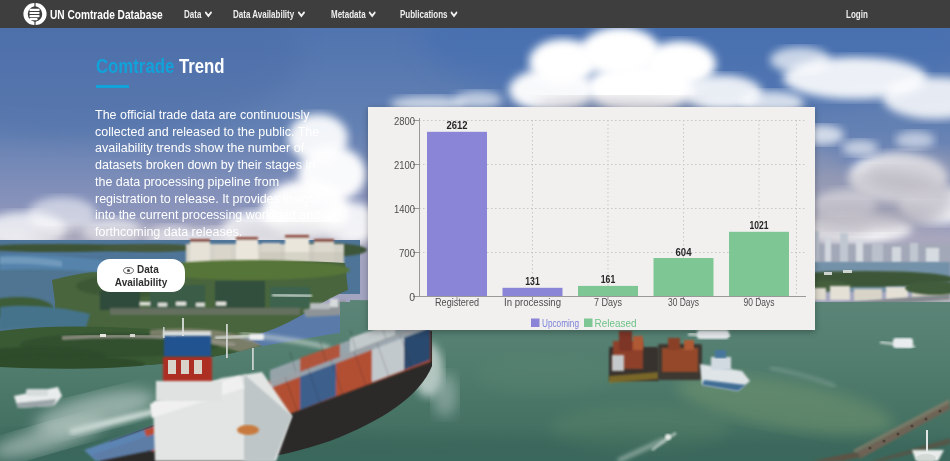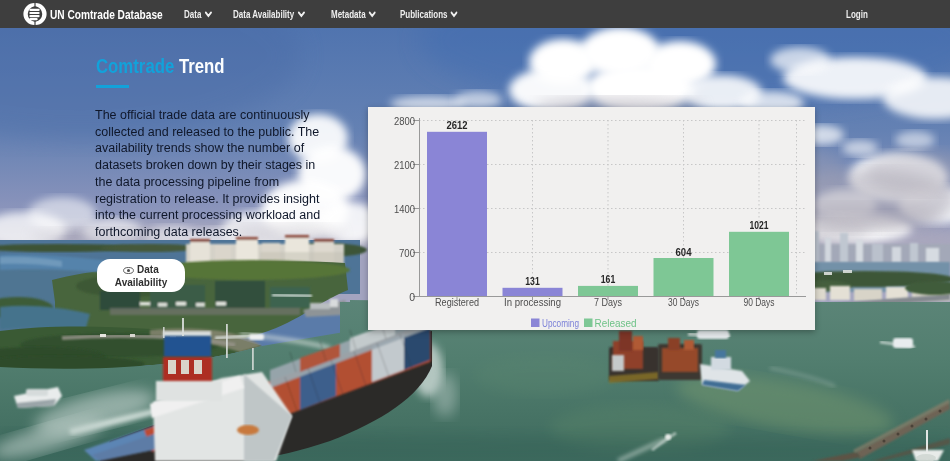--- a/index.html
+++ b/index.html
@@ -11,21 +11,21 @@
 #nav { position:absolute; top:0; left:0; width:950px; height:28px; background:#3e3e3e;padding-left:24px; }
 #nav .title { position:absolute; left:50px; top:7px; font-size:13px; font-weight:bold; color:#fff; transform:scaleX(0.78); transform-origin:0 0; white-space:nowrap; }
 .menu { position:absolute; top:9px; font-size:10px; font-weight:bold; color:#efefef; transform:scaleX(0.8); transform-origin:0 0; white-space:nowrap; }
 .caret { display:inline-block; width:9px; height:7px; margin-left:4px; position:relative; top:0px; }
 .caret svg { display:block; }
 
 #heading { position:absolute; left:96px; top:55px; font-size:19.5px; line-height:22px; font-weight:bold; white-space:nowrap; transform:scaleX(0.86); transform-origin:0 0; }
 #heading .c1 { color:#12a2da; }
 #heading .c2 { color:#fbfdfe; }
 #underline { position:absolute; left:96px; top:85px; width:33px; height:3px; background:#12a2da; }
-#para { position:absolute; left:95px; top:107px; font-size:12.5px; line-height:16.7px; color:#0f172a; white-space:nowrap; }
+#para { position:absolute; left:95px; top:107px; font-size:12.5px; line-height:16.7px; color:#ffffff; white-space:nowrap; }
 
 #btn { position:absolute; left:97px; top:259px; width:88px; height:33px; background:#fff; border-radius:13px; text-align:center; font-size:10px; font-weight:bold; color:#2e2e2e; line-height:13px; padding-top:4px; }
 
 #panel { position:absolute; left:368px; top:107px; width:447px; height:223px; background:#f1f0ef; box-shadow:0 2px 6px rgba(0,0,0,0.3); }
 </style>
 </head>
 <body>
 <div id="page">
 <svg id="bg" width="950" height="461" viewBox="0 0 950 461">
   <defs>

